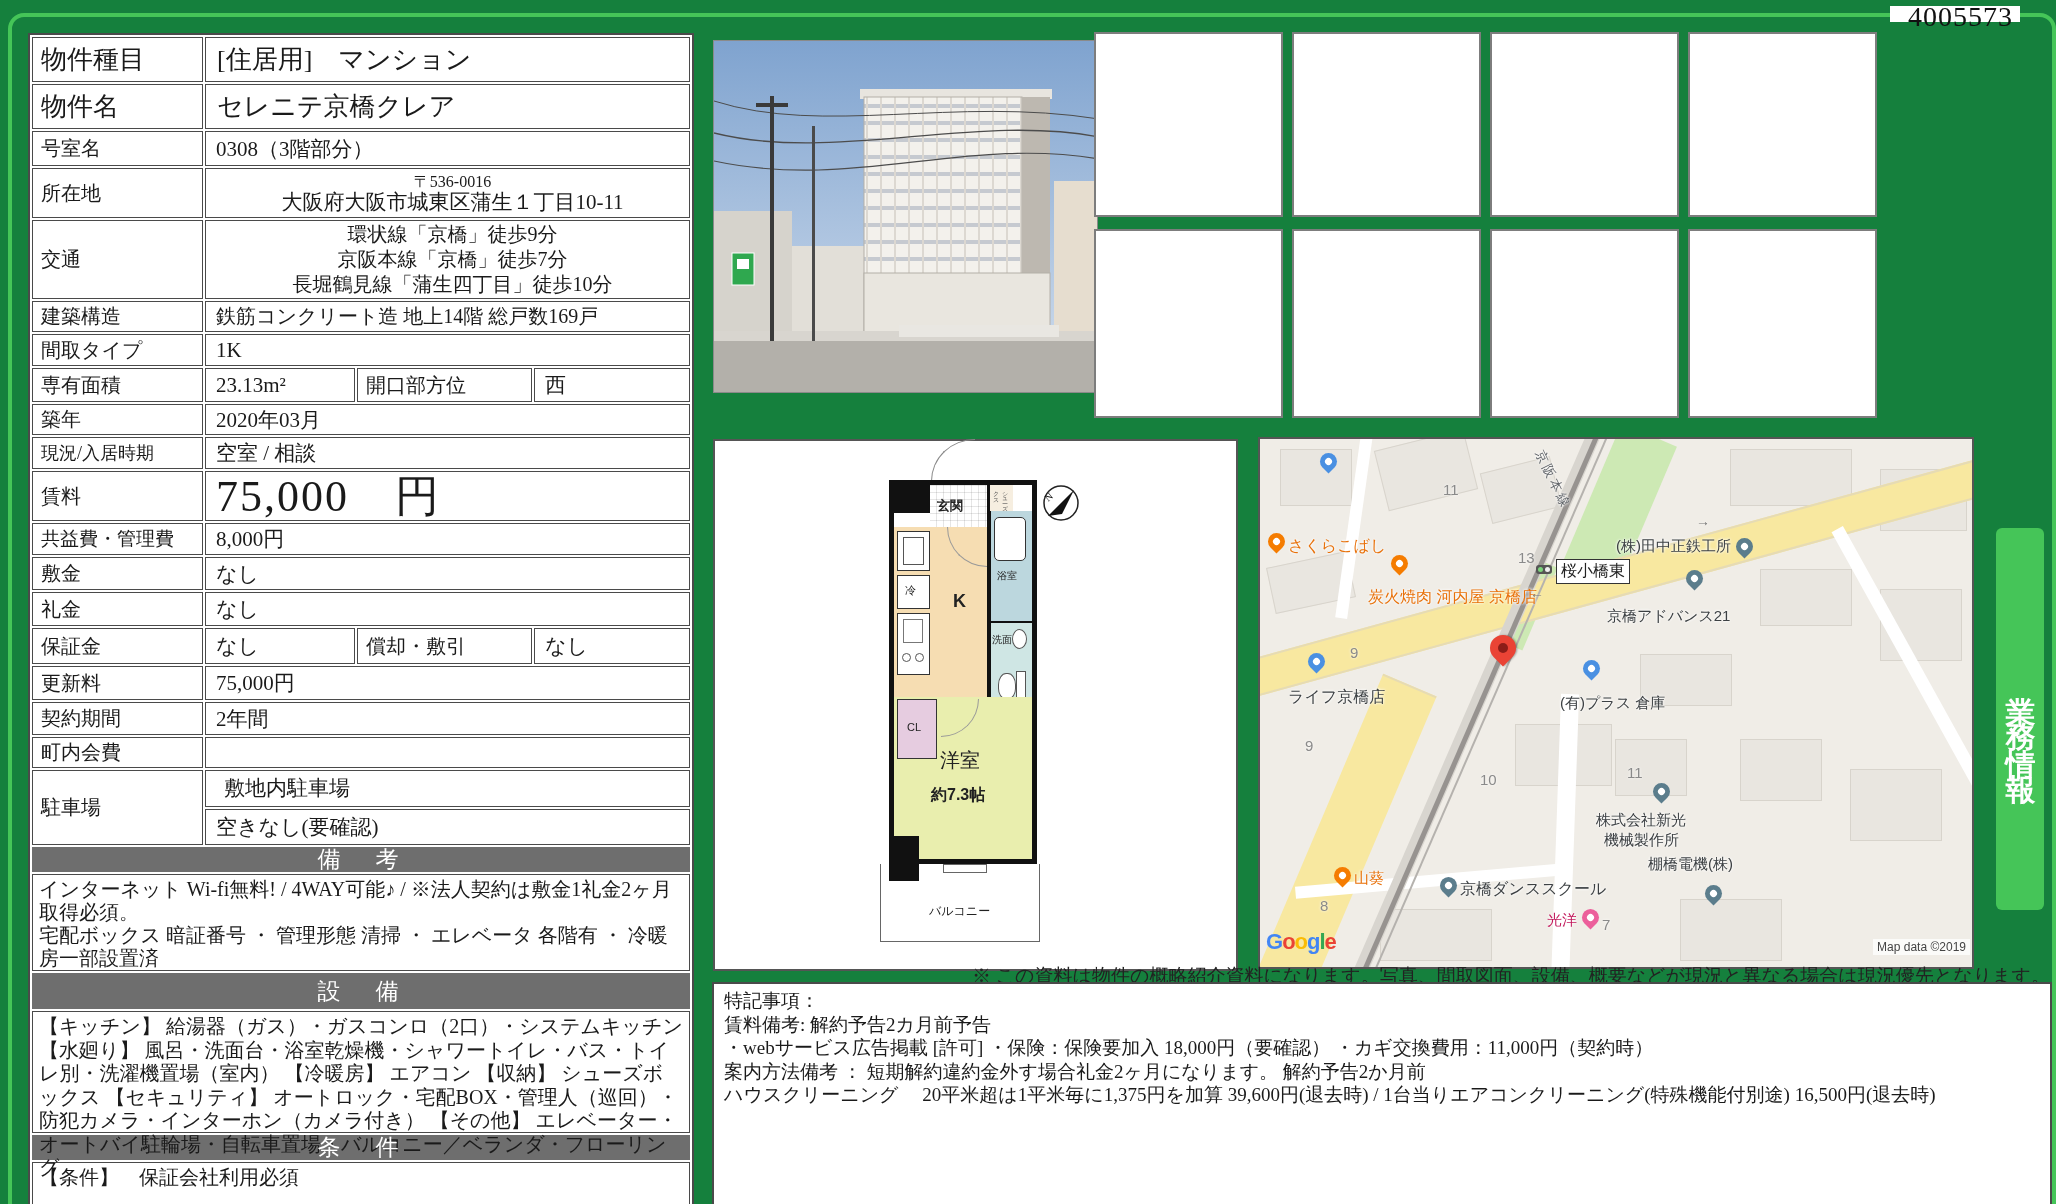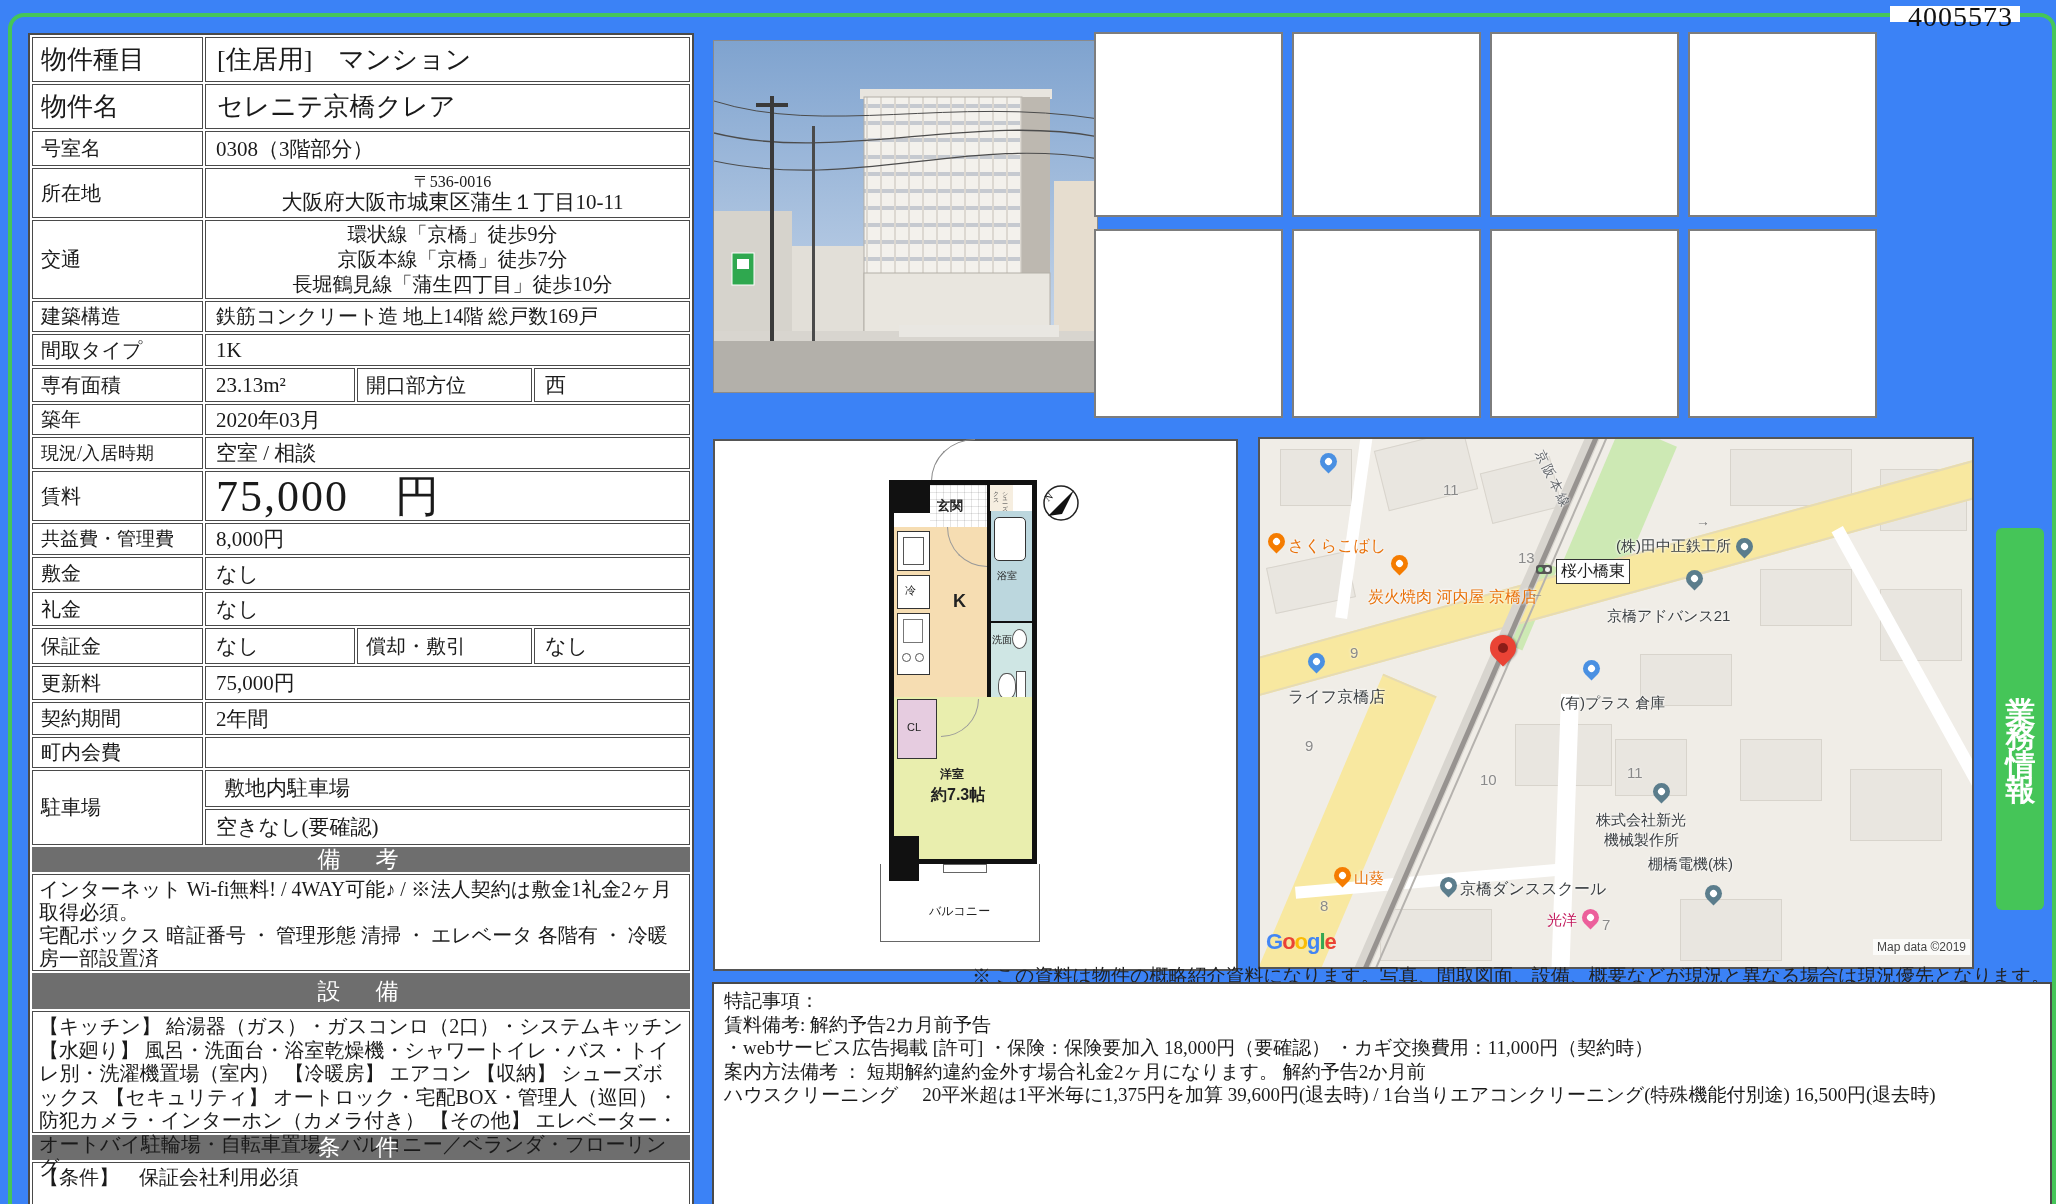--- a/index.html
+++ b/index.html
@@ -1,16 +1,16 @@
 <!DOCTYPE html>
 <html><head>
 <meta charset="utf-8">
 <style>
   html,body{margin:0;padding:0;background:#fff;}
-  #page{position:relative;width:2056px;height:1204px;background:#3b82f6;overflow:hidden;
+  #page{position:relative;width:2056px;height:1204px;background:#15803d;overflow:hidden;
         font-family:"Liberation Serif","DejaVu Serif",serif;color:#1a1a1a;}
   
   #frame{position:absolute;left:8px;top:13px;width:2040px;height:1540px;
          border:4px solid #45C558;border-radius:16px;pointer-events:none;}
   #numpatch{position:absolute;left:1890px;top:6px;width:130px;height:16px;background:#fff;}
   #docnum{position:absolute;left:1908px;top:1px;font-size:28px;letter-spacing:1px;color:#111;}
   
   #tab-gyomu{position:absolute;left:1996px;top:528px;width:48px;height:382px;background:#45C558;
              border-radius:6px;color:#fff;display:flex;align-items:center;justify-content:center;
              writing-mode:vertical-rl;font-family:"Liberation Sans","DejaVu Sans",sans-serif;
@@ -263,21 +263,21 @@
     <div class="fp-abs" style="left:272px;top:180px;width:45px;height:100px;background:#cfe6e4;border-left:4px solid #111;border-top:2px solid #111;"></div>
     <div class="fp-label" style="left:277px;top:192px;font-size:10px">洗面</div>
     <div class="fp-abs" style="left:297px;top:188px;width:15px;height:20px;background:#fff;border:1.2px solid #555;border-radius:50%;"></div>
     <div class="fp-abs" style="left:283px;top:232px;width:18px;height:26px;background:#fff;border:1.2px solid #555;border-radius:45% 45% 40% 40%;"></div>
     <div class="fp-abs" style="left:301px;top:230px;width:10px;height:30px;background:#fff;border:1.2px solid #555;"></div>
 
     <div class="fp-abs" style="left:179px;top:256px;width:138px;height:162px;background:#e9eeae;"></div>
     <div class="fp-abs" style="left:182px;top:258px;width:40px;height:60px;background:#e6cce0;border:1.5px solid #333;"></div>
     <div class="fp-label" style="left:192px;top:280px;font-size:11px">CL</div>
     <div class="fp-abs" style="left:226px;top:258px;width:38px;height:38px;border-right:1.2px solid #999;border-bottom:1.2px solid #999;border-radius:0 0 100% 0;"></div>
-    <div class="fp-label" style="left:225px;top:325px;font-size:12px;font-weight:bold">洋室</div>
+    <div class="fp-label" style="left:225px;top:306px;font-size:20px;font-weight:normal">洋室</div>
     <div class="fp-label" style="left:216px;top:344px;font-size:16px;font-weight:bold">約7.3帖</div>
     <div class="fp-abs" style="left:174px;top:395px;width:30px;height:45px;background:#111;"></div>
 
     <div class="fp-abs" style="left:165px;top:423px;width:160px;height:78px;border:1.5px solid #666;border-top:none;"></div>
     <div class="fp-abs" style="left:228px;top:423px;width:44px;height:9px;background:#fff;border:1px solid #666;"></div>
     <div class="fp-label" style="left:214px;top:462px;font-size:12px">バルコニー</div>
 
     <svg class="fp-abs" style="left:327px;top:43px" width="38" height="38" viewBox="0 0 38 38">
       <circle cx="19" cy="19" r="17" fill="none" stroke="#222" stroke-width="1.5"></circle>
       <polygon points="6,32 32,6 20,30" fill="#111"></polygon>

